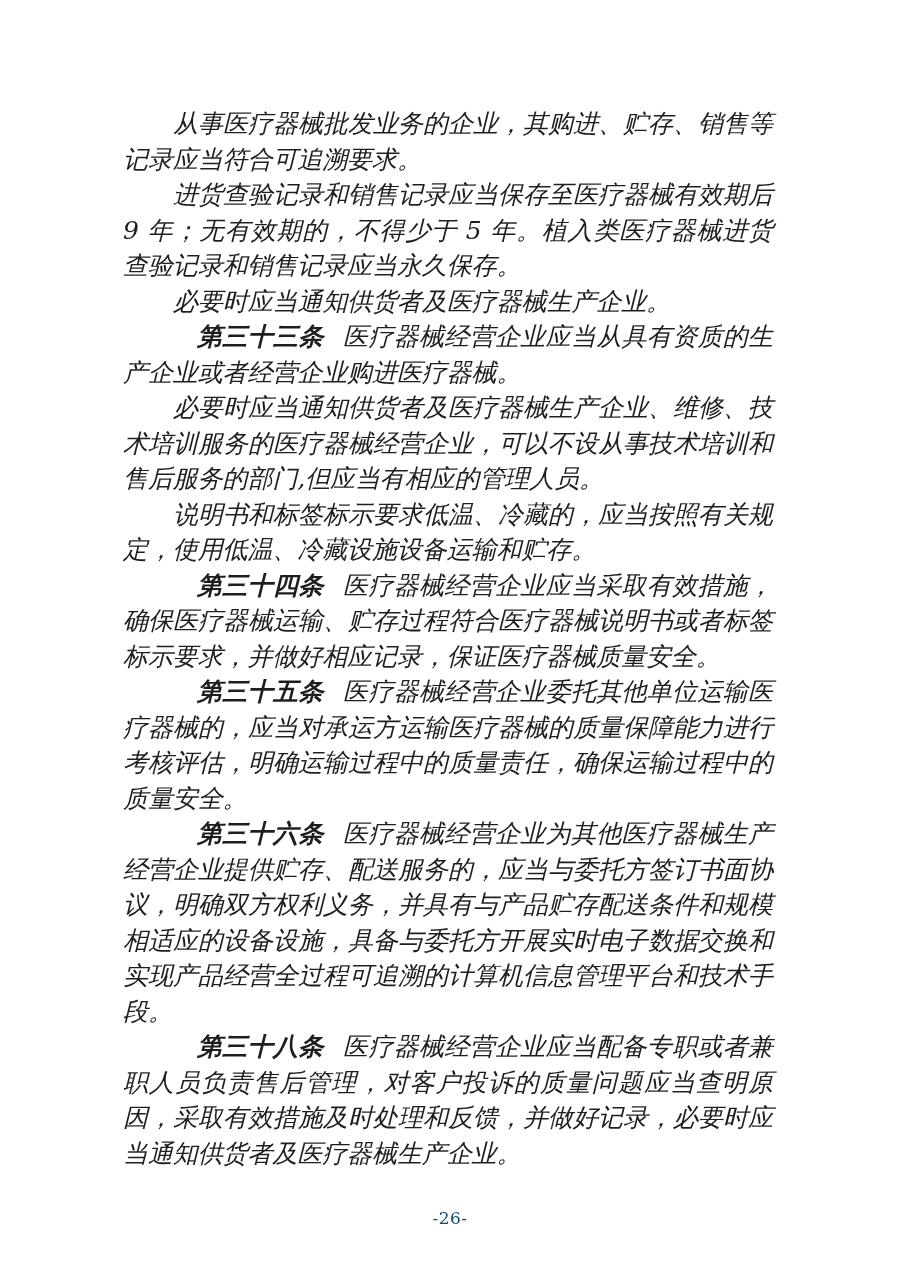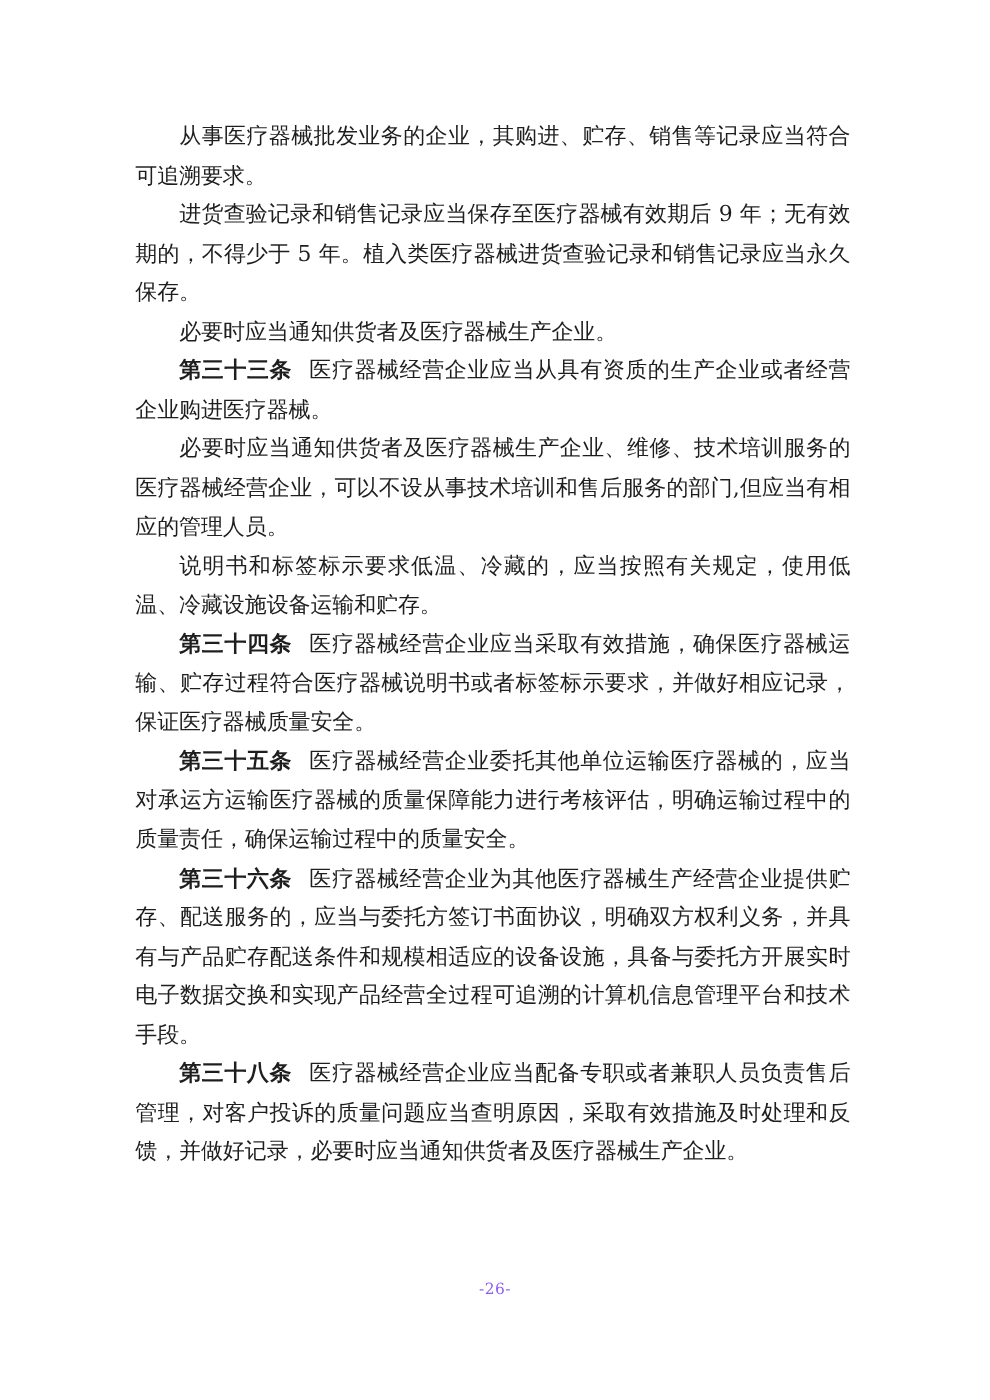--- a/index.html
+++ b/index.html
@@ -18,41 +18,43 @@
   }
   .doc-body {
     position: absolute;
     left: 123px;
     top: 106px;
     width: 650px;
   }
   .para {
     margin: 0;
     padding: 0;
-    font-size: 20px;
+    font-size: 25px;
     line-height: 35.5px;
     letter-spacing: -0.1px;
     text-align: justify;
     text-indent: 2em;
     font-weight: 400;
     word-break: normal;
+    font-style: italic;
   }
   .term {
     font-weight: 700;
     margin-right: 0.78em;
+    margin-left: 24px;
   }
   .page-num {
     position: absolute;
-    top: 1164px;
+    top: 1208px;
     left: 0;
     width: 100%;
     text-align: center;
-    font-size: 14px;
+    font-size: 17px;
     letter-spacing: 0.5px;
-    color: #8b5cf6;
+    color: #0c4a6e;
   }
 </style>
 </head>
 <body>
 
 <div class="doc-page">
   <div class="doc-body">
 
     <p class="para">从事医疗器械批发业务的企业，其购进、贮存、销售等记录应当符合可追溯要求。</p>
 

